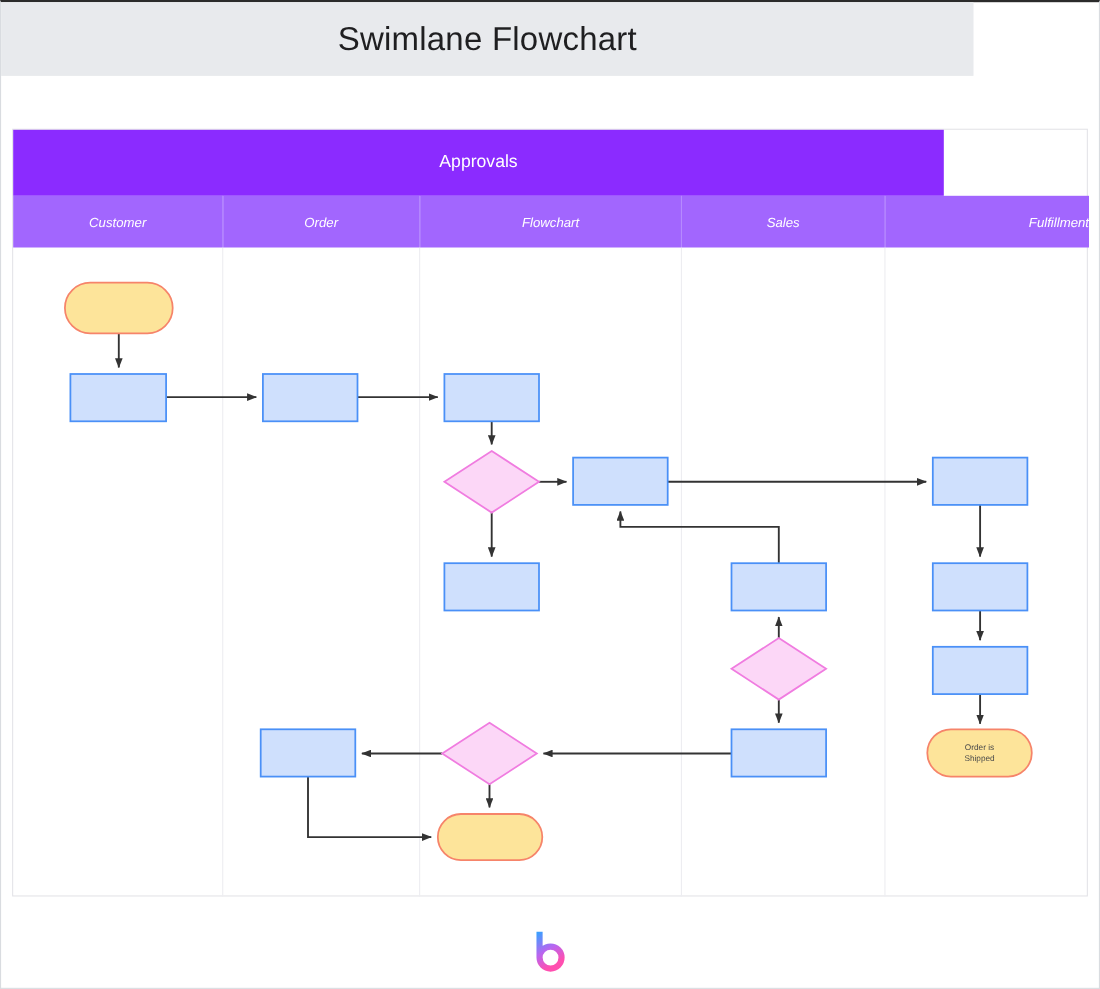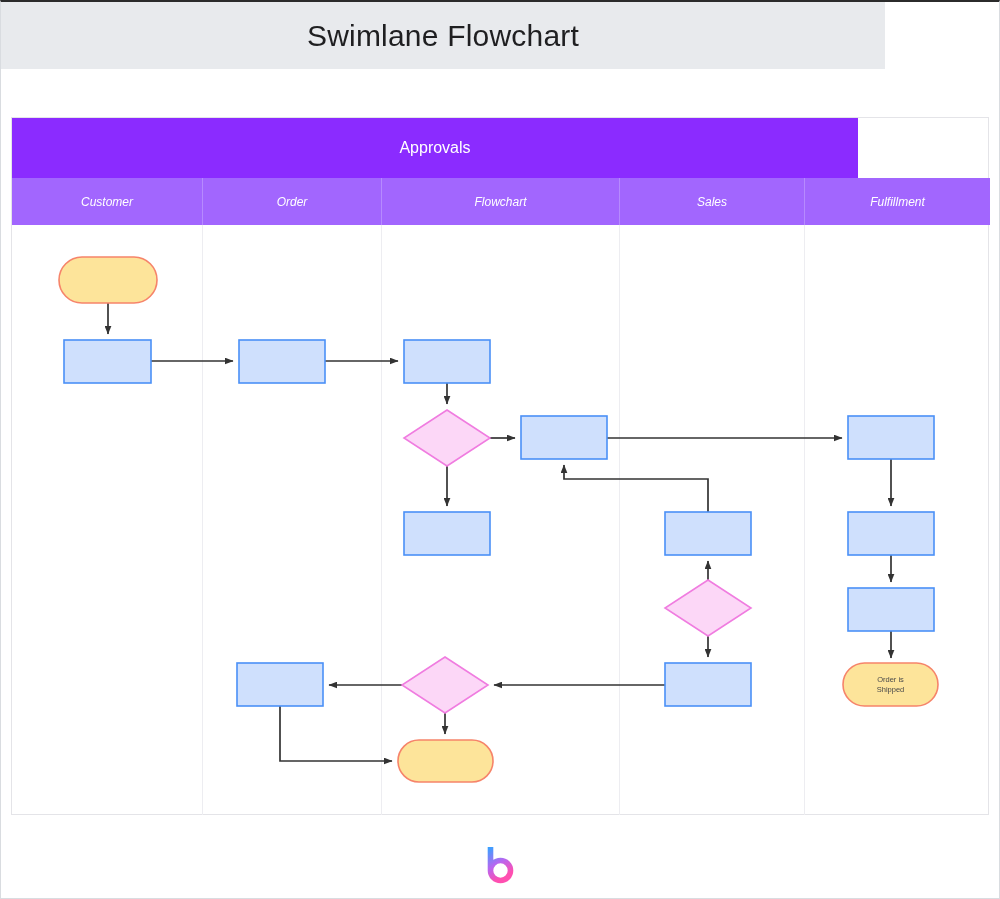--- a/index.html
+++ b/index.html
@@ -82,21 +82,21 @@
   .lane-header {
     background: #a266fe;
     color: #ffffff;
     font-size: 12px;
     display: flex;
     align-items: center;
     justify-content: center;
     box-sizing: border-box;
     border-right: 1px solid #b68afe;
   }
-  .lane-header:last-child { border-right: none; }
+  .lane-header:last-child { border-right: none; justify-content: flex-end; }
   #lane-bodies {
     position: absolute;
     left: 0;
     top: 107px;
     width: 978px;
     height: 590px;
     display: flex;
   }
   .lane-body {
     box-sizing: border-box;

